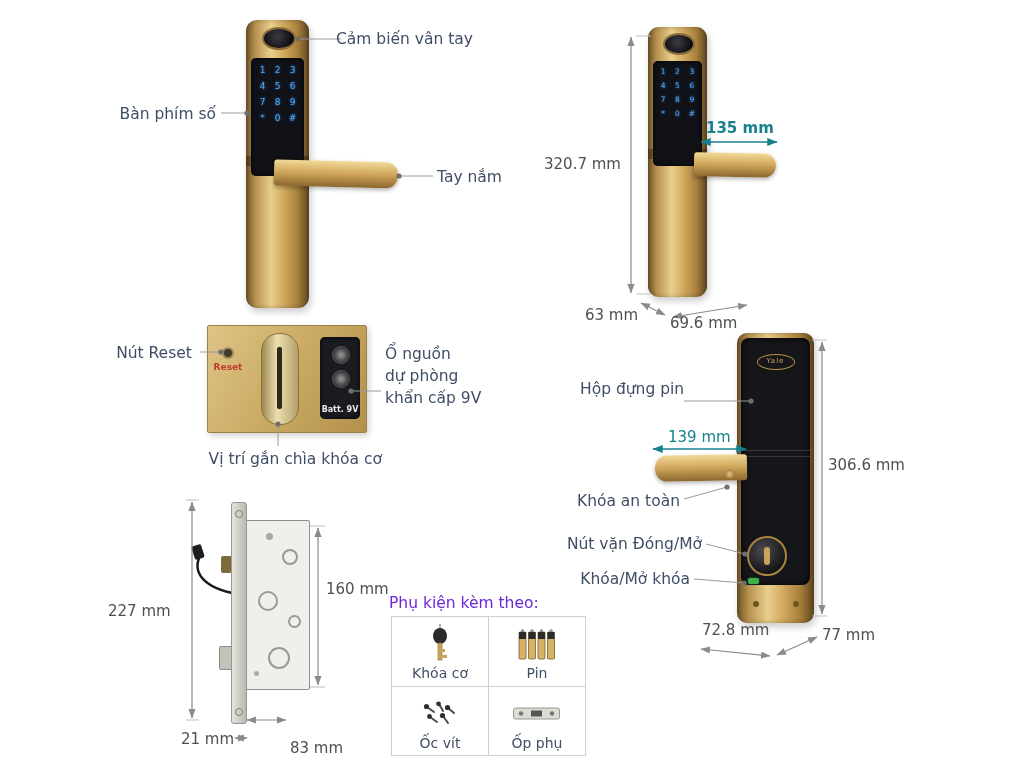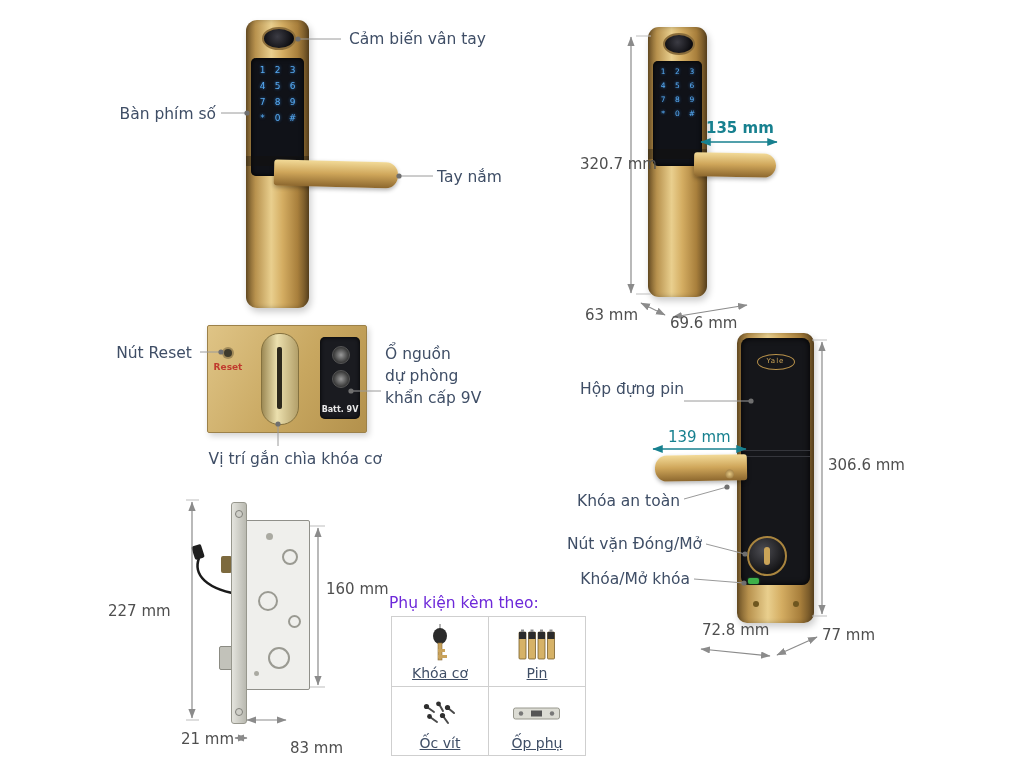--- a/index.html
+++ b/index.html
@@ -52,21 +52,21 @@
   .latch{position:absolute;z-index:9;}
   .mortise-body{position:absolute;left:245px;top:520px;width:63px;height:168px;background:#efefec;border:1.5px solid #90908a;border-radius:2px;z-index:8;}
   .hole{position:absolute;border-radius:50%;border:2px solid #9a9a92;}
   .hole.fill{background:#aaaaa2;border-width:0;}
 
   
   .acc-title{position:absolute;left:389px;top:594px;font-size:15.5px;color:#6d28d9;z-index:60;}
   .acc-table{position:absolute;left:391px;top:616px;width:194px;height:139px;display:grid;grid-template-columns:1fr 1fr;grid-template-rows:1fr 1fr;border-top:1px solid #cfcfcf;border-left:1px solid #cfcfcf;background:#fff;z-index:60;}
   .acc-cell{border-right:1px solid #cfcfcf;border-bottom:1px solid #cfcfcf;display:flex;flex-direction:column;align-items:center;justify-content:space-between;padding:5px 2px 4px;}
   .acc-icon{flex:1;display:flex;align-items:center;justify-content:center;}
-  .acc-label{font-size:14px;color:#3f4e66;line-height:1.1;text-decoration:underline;}
+  .acc-label{font-size:14px;color:#3f4e66;line-height:1.1;}
 </style>
 </head>
 <body>
 
 <div class="canvas">
 
   <div class="lock-group" style="left:246px;top:20px;width:170px;height:292px;">
     <div class="lock-body gold" style="left:0;top:0;width:63px;height:288px;">
       <div class="fp-sensor" style="left:16px;top:7px;width:30px;height:19px;"></div>
       <div class="keypad" style="left:5px;top:38px;width:53px;height:118px;">
@@ -158,38 +158,38 @@
     <div class="hole" style="left:12px;top:70px;width:16px;height:16px;"></div>
     <div class="hole" style="left:42px;top:94px;width:9px;height:9px;"></div>
     <div class="hole" style="left:22px;top:126px;width:18px;height:18px;"></div>
     <div class="hole fill" style="left:8px;top:150px;width:5px;height:5px;"></div>
   </div>
   <svg style="position:absolute;left:185px;top:540px;z-index:9;" width="70" height="70">
     <rect x="8" y="5" width="10" height="14" rx="2" fill="#1e1e1e" transform="rotate(-18 13 12)"></rect>
     <path d="M14,18 C8,34 20,50 59,55" stroke="#1a1a1a" stroke-width="2.5" fill="none"></path>
   </svg>
 
-  <div class="lbl" style="left:349px;top:30px;">Cảm biến vân tay</div>
+  <div class="lbl" style="left:336px;top:30px;">Cảm biến vân tay</div>
   <div class="lbl" style="left:110px;top:105px;width:106px;text-align:right;">Bàn phím số</div>
   <div class="lbl" style="left:437px;top:168px;">Tay nắm</div>
 
   <div class="lbl" style="left:110px;top:344px;width:88px;text-align:center;">Nút Reset</div>
   <div class="lbl" style="left:385px;top:343px;line-height:22px;">
     <div>Ổ nguồn</div>
     <div>dự phòng</div>
     <div>khẩn cấp 9V</div>
   </div>
   <div class="lbl" style="left:190px;top:450px;width:192px;text-align:right;">Vị trí gắn chìa khóa cơ</div>
 
   <div class="lbl" style="left:580px;top:380px;width:100px;text-align:right;">Hộp đựng pin</div>
   <div class="lbl" style="left:576px;top:492px;width:104px;text-align:right;">Khóa an toàn</div>
   <div class="lbl" style="left:552px;top:535px;width:150px;text-align:right;">Nút vặn Đóng/Mở</div>
   <div class="lbl" style="left:560px;top:570px;width:130px;text-align:right;">Khóa/Mở khóa</div>
 
-  <div class="dim" style="left:580px;top:155px;width:72px;">320.7 mm</div>
+  <div class="dim" style="left:544px;top:155px;width:72px;">320.7 mm</div>
   <div class="dim teal" style="left:706px;top:119px;font-weight:bold;">135 mm</div>
   <div class="dim" style="left:585px;top:306px;">63 mm</div>
   <div class="dim" style="left:670px;top:314px;">69.6 mm</div>
 
   <div class="dim teal" style="left:668px;top:428px;">139 mm</div>
   <div class="dim" style="left:828px;top:456px;">306.6 mm</div>
   <div class="dim" style="left:702px;top:621px;">72.8 mm</div>
   <div class="dim" style="left:822px;top:626px;">77 mm</div>
 
   <div class="dim" style="left:108px;top:602px;">227 mm</div>

